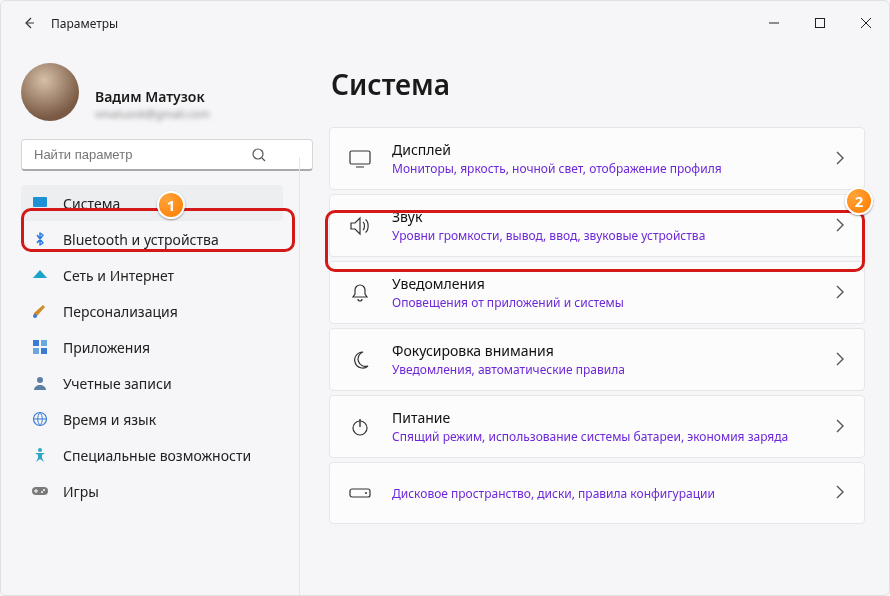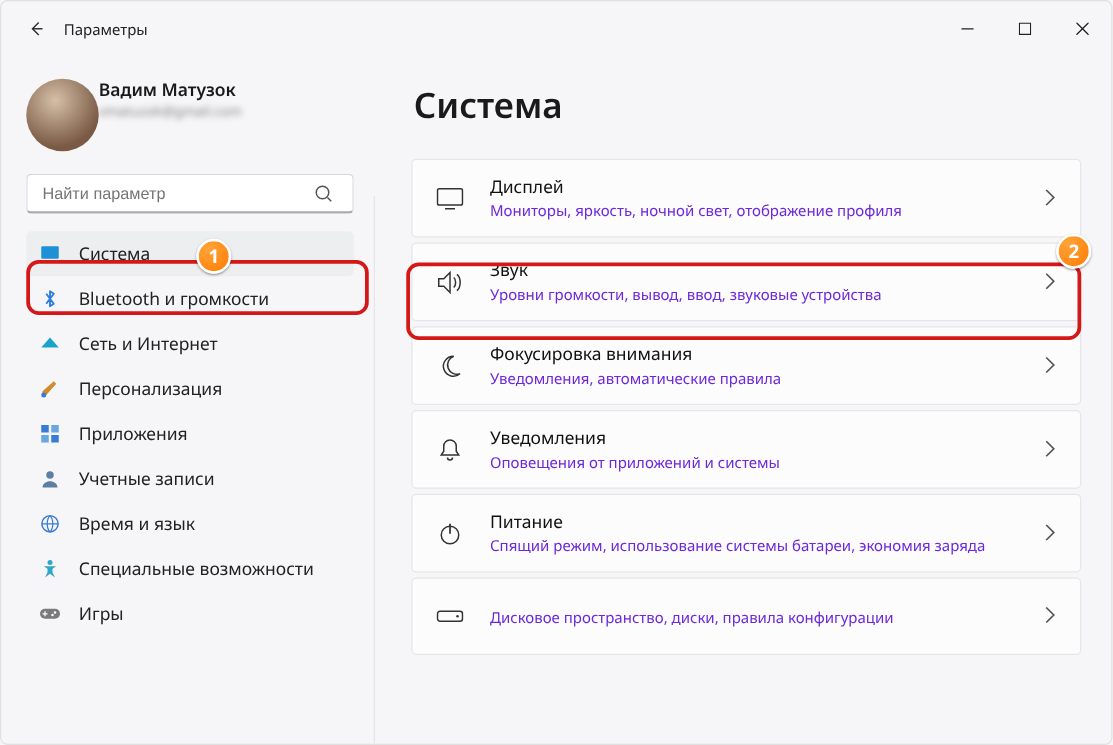--- a/index.html
+++ b/index.html
@@ -23,28 +23,28 @@
   .titlebar-right { display: flex; }
   .win-btn { width: 46px; height: 32px; display: flex; align-items: center; justify-content: center; cursor: pointer; }
   
   .shell { display: flex; position: absolute; top: 44px; left: 0; right: 0; bottom: 0; }
   .sidebar { width: 298px; padding: 12px 8px 0 20px; position: relative; }
   .mainpane { flex: 1; padding: 8px 24px 0 30px; overflow: hidden; }
   .mainpane::before {
     content: ""; position: absolute; top: 112px; left: 298px; bottom: 0; width: 1px; background: #e6e6e6;
   }
   
-  .user-row { display: flex; align-items: flex-start; gap: 0; margin: 6px 0 18px 0; }
+  .user-row { display: flex; align-items: flex-end; gap: 16px; margin: 6px 0 18px 0; }
   .avatar { width: 58px; height: 58px; border-radius: 50%; background: radial-gradient(circle at 40% 30%, #d5bfa8, #7a5a44 70%); flex-shrink: 0; }
   .user-name { font-size: 14px; font-weight: 600; }
   .user-email { font-size: 11px; color: #808080; filter: blur(2.4px); }
   
   .search-wrap { position: relative; margin-bottom: 14px; }
   .search {
-    width: 262px; height: 32px; border: 1px solid #d6d6d6; border-radius: 4px;
+    width: 292px; height: 32px; border: 1px solid #d6d6d6; border-radius: 4px;
     background: #fff; padding: 0 36px 0 12px; font-size: 13px; outline: none;
     border-bottom: 2px solid #aaaaaa;
   }
   .search-icon { position: absolute; right: 24px; top: 7px; color: #555; pointer-events: none; }
   
   .nav { list-style: none; width: 262px; }
   .nav li {
     display: flex; align-items: center; gap: 14px;
     height: 36px; padding: 0 10px; border-radius: 4px; font-size: 14px; color: #222;
     cursor: pointer; position: relative;
@@ -144,21 +144,21 @@
             </svg>
           </span>
         <span>Система</span>
       </li>
       <li>
         <span class="nav-ico">
             <svg width="14" height="16" viewBox="0 0 14 16">
               <path d="M4 4l6 8-3 2V2l3 2-6 8" stroke="#2b7de1" stroke-width="1.5" fill="none" stroke-linejoin="round"></path>
             </svg>
           </span>
-        <span>Bluetooth и громкости</span>
+        <span>Bluetooth и устройства</span>
       </li>
       <li>
         <span class="nav-ico">
             <svg width="16" height="14" viewBox="0 0 16 14">
               <path d="M8 2 1 10h14z" fill="#1aa3c9"></path>
             </svg>
           </span>
         <span>Сеть и Интернет</span>
       </li>
       <li>
@@ -251,40 +251,40 @@
           <div class="card-title">Звук</div>
           <div class="card-sub">Уровни громкости, вывод, ввод, звуковые устройства</div>
         </div>
         <span class="chev"><svg width="8" height="14" viewBox="0 0 8 14">
               <path d="M1 1l6 6-6 6" stroke="#555" fill="none" stroke-width="1.4"></path>
             </svg></span>
       </div>
       <div class="card">
         <span class="card-icon">
             <svg width="20" height="20" viewBox="0 0 20 20">
+              <path d="M10 2a5 5 0 0 1 5 5v4l2 3H3l2-3V7a5 5 0 0 1 5-5zM8 16a2 2 0 0 0 4 0" stroke="#333" fill="none" stroke-width="1.2"></path>
+            </svg>
+          </span>
+        <div class="card-texts">
+          <div class="card-title">Уведомления</div>
+          <div class="card-sub">Оповещения от приложений и системы</div>
+        </div>
+        <span class="chev"><svg width="8" height="14" viewBox="0 0 8 14">
+              <path d="M1 1l6 6-6 6" stroke="#555" fill="none" stroke-width="1.4"></path>
+            </svg></span>
+      </div>
+      <div class="card">
+        <span class="card-icon">
+            <svg width="20" height="20" viewBox="0 0 20 20">
               <path d="M13 2a8 8 0 1 0 5 14 7 7 0 0 1-5-14z" stroke="#333" fill="none" stroke-width="1.2"></path>
             </svg>
           </span>
         <div class="card-texts">
           <div class="card-title">Фокусировка внимания</div>
           <div class="card-sub">Уведомления, автоматические правила</div>
-        </div>
-        <span class="chev"><svg width="8" height="14" viewBox="0 0 8 14">
-              <path d="M1 1l6 6-6 6" stroke="#555" fill="none" stroke-width="1.4"></path>
-            </svg></span>
-      </div>
-      <div class="card">
-        <span class="card-icon">
-            <svg width="20" height="20" viewBox="0 0 20 20">
-              <path d="M10 2a5 5 0 0 1 5 5v4l2 3H3l2-3V7a5 5 0 0 1 5-5zM8 16a2 2 0 0 0 4 0" stroke="#333" fill="none" stroke-width="1.2"></path>
-            </svg>
-          </span>
-        <div class="card-texts">
-          <div class="card-title">Уведомления</div>
-          <div class="card-sub">Оповещения от приложений и системы</div>
         </div>
         <span class="chev"><svg width="8" height="14" viewBox="0 0 8 14">
               <path d="M1 1l6 6-6 6" stroke="#555" fill="none" stroke-width="1.4"></path>
             </svg></span>
       </div>
       <div class="card">
         <span class="card-icon">
             <svg width="20" height="20" viewBox="0 0 20 20">
               <circle cx="10" cy="11" r="7" stroke="#333" fill="none" stroke-width="1.2"></circle>
               <path d="M10 2v8" stroke="#333" stroke-width="1.4"></path>

